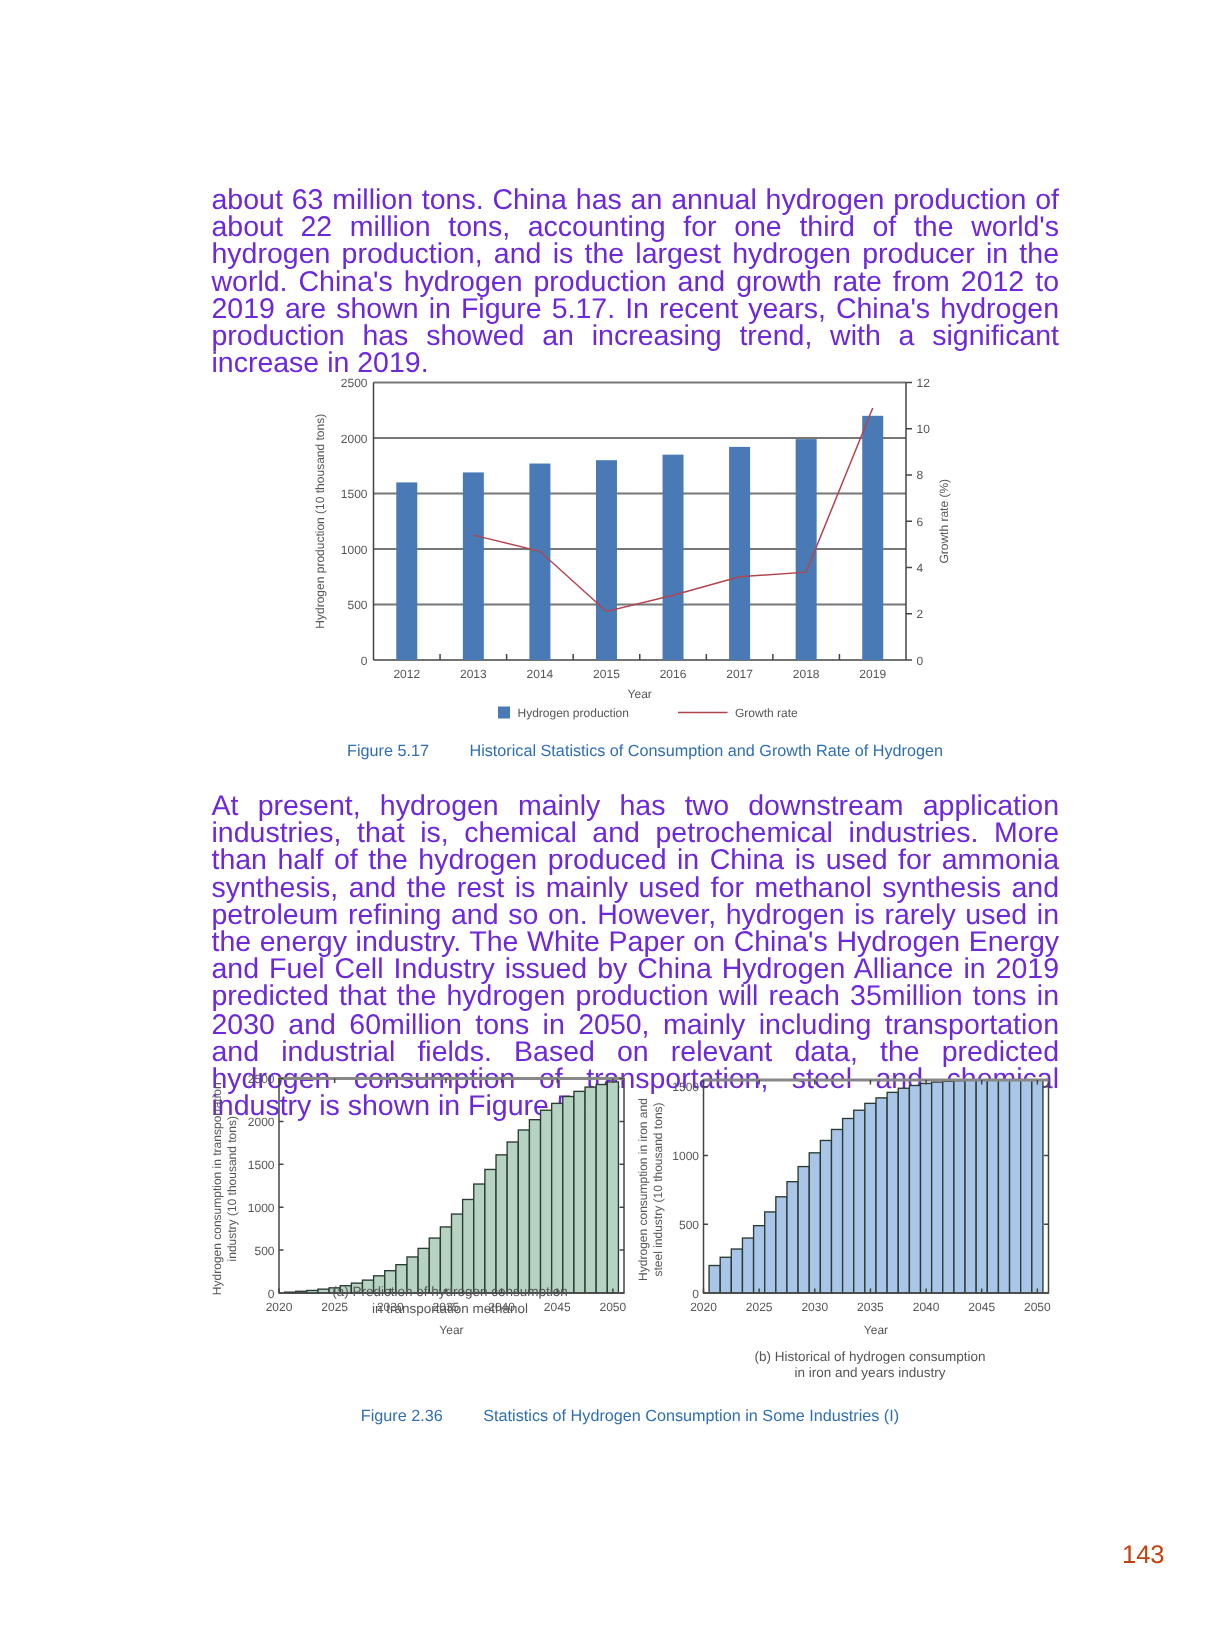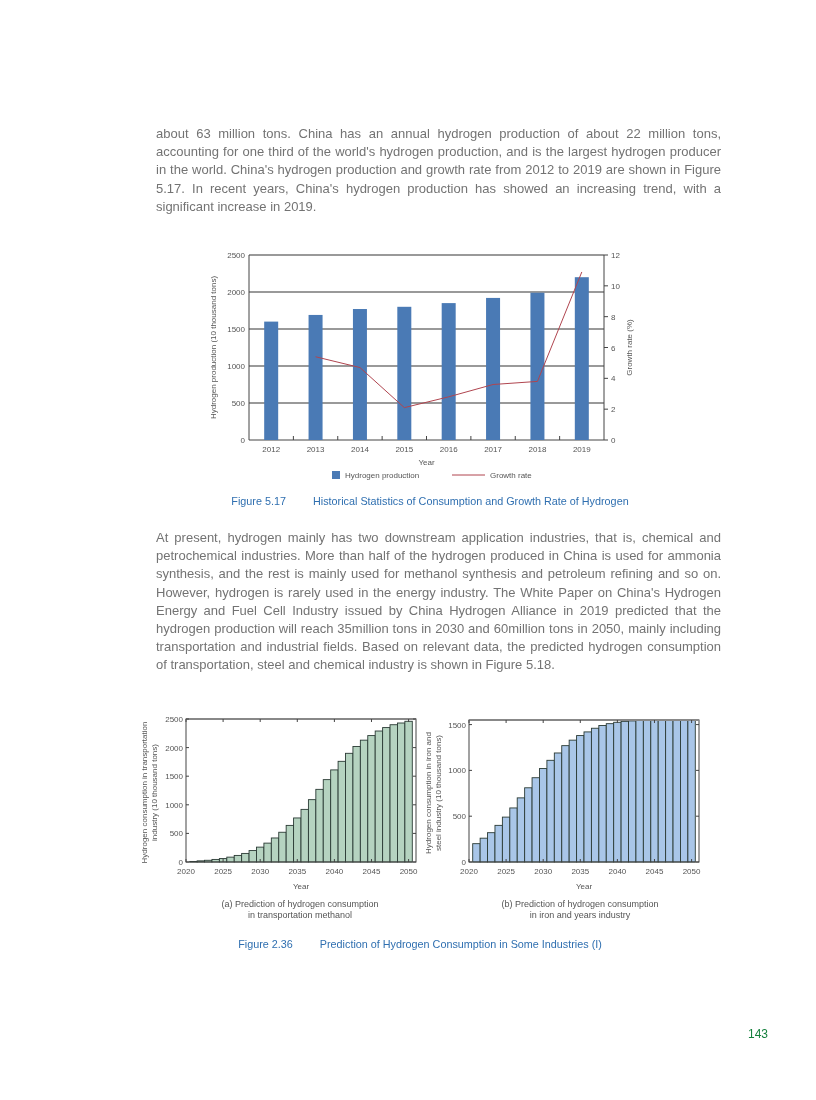--- a/index.html
+++ b/index.html
@@ -1,28 +1,28 @@
 <!DOCTYPE html>
 <html><head>
   <meta charset="utf-8">
   <style>
     html, body { margin: 0; padding: 0; background: #ffffff; }
     body { width: 816px; height: 1100px; position: relative; overflow: hidden;
            font-family: "Liberation Sans", sans-serif; color: #222; }
-    .para { position: absolute; left: 156px; width: 565px; font-size: 13px; line-height: 18.2px;
-            text-align: justify; color: #737373; }
+    .para { position: absolute; left: 141px; width: 565px; font-size: 19px; line-height: 18.2px;
+            text-align: justify; color: #6d28d9; }
     .para p { margin: 0; }
     #p1 { top: 125px; }
     #p2 { top: 529px; }
     .caption { position: absolute; left: 0; width: 816px; text-align: center; font-size: 10.8px;
                color: #2f6fb0; }
     .caption .num { margin-right: 24px; }
     #cap1 { top: 495px; left: 22px; }
     #cap2 { top: 938px; left: 12px; }
-    .pagenum { position: absolute; left: 748px; top: 1027px; font-size: 12px; color: #15803d; }
+    .pagenum { position: absolute; left: 748px; top: 1027px; font-size: 17px; color: #c2410c; }
     svg text { font-family: "Liberation Sans", sans-serif; fill: #555; }
     .subcap { position: absolute; font-size: 9px; color: #555; text-align: center; line-height: 11px; }
   </style>
 </head>
 <body>
 
 <div class="para" id="p1">
   <p>about 63 million tons. China has an annual hydrogen production of about 22 million tons, accounting for one third of the world's hydrogen production, and is the largest hydrogen producer in the world. China's hydrogen production and growth rate from 2012 to 2019 are shown in Figure 5.17. In recent years, China's hydrogen production has showed an increasing trend, with a significant increase in 2019.</p>
 </div>
 
@@ -237,27 +237,27 @@
     <line x1="654.483870967742" x2="654.483870967742" y1="720" y2="723" stroke="#444"></line>
     <text x="654.483870967742" y="874" font-size="8" text-anchor="middle">2045</text>
     <line x1="691.5806451612904" x2="691.5806451612904" y1="862" y2="859" stroke="#444"></line>
     <line x1="691.5806451612904" x2="691.5806451612904" y1="720" y2="723" stroke="#444"></line>
     <text x="691.5806451612904" y="874" font-size="8" text-anchor="middle">2050</text>
     <text x="584" y="889" font-size="8" text-anchor="middle">Year</text>
     <text x="0" y="0" font-size="8" text-anchor="middle" transform="translate(431,793) rotate(-90)">Hydrogen consumption in iron and</text>
     <text x="0" y="0" font-size="8" text-anchor="middle" transform="translate(441,793) rotate(-90)">steel industry (10 thousand tons)</text>
   </svg>
 
-<div class="subcap" style="left:195px;top:899px;width:210px;">
+<div class="subcap" style="left:195px;top:856px;width:210px;">
   <div>(a) Prediction of hydrogen consumption</div>
   <div>in transportation methanol</div>
 </div>
 <div class="subcap" style="left:475px;top:899px;width:210px;">
-  <div>(b) Prediction of hydrogen consumption</div>
+  <div>(b) Historical of hydrogen consumption</div>
   <div>in iron and years industry</div>
 </div>
 
 <div class="caption" id="cap2">
   <span class="num">Figure 2.36</span>
-  <span>Prediction of Hydrogen Consumption in Some Industries (I)</span>
+  <span>Statistics of Hydrogen Consumption in Some Industries (I)</span>
 </div>
 
 <div class="pagenum">143</div>
 
 </body></html>

